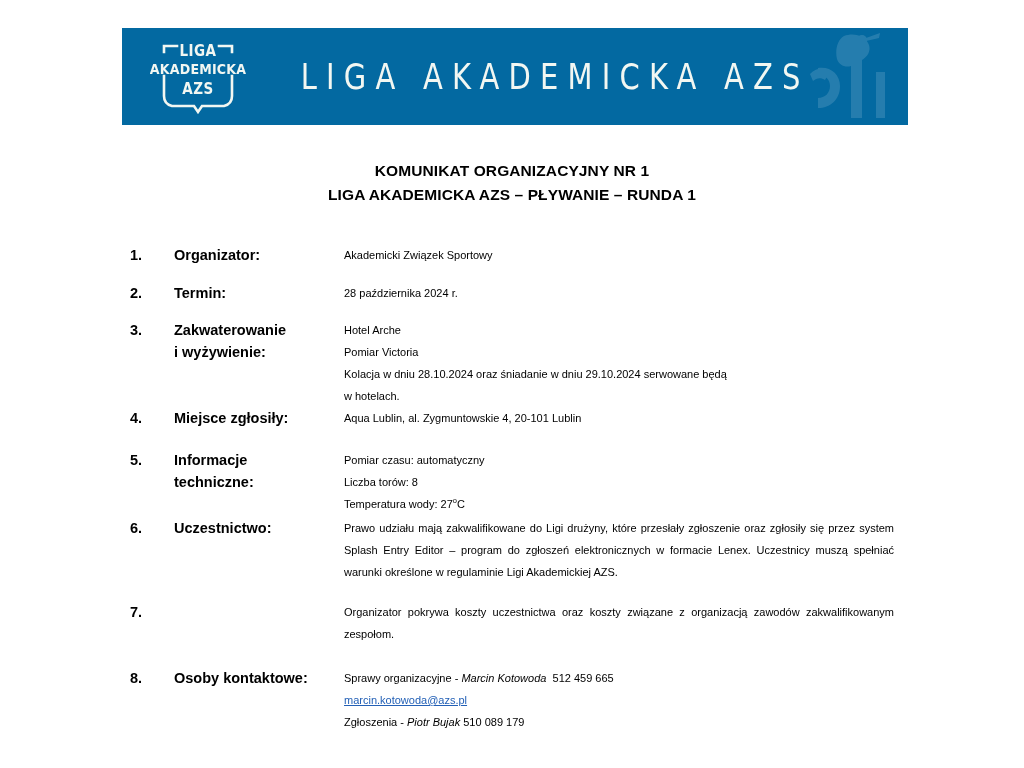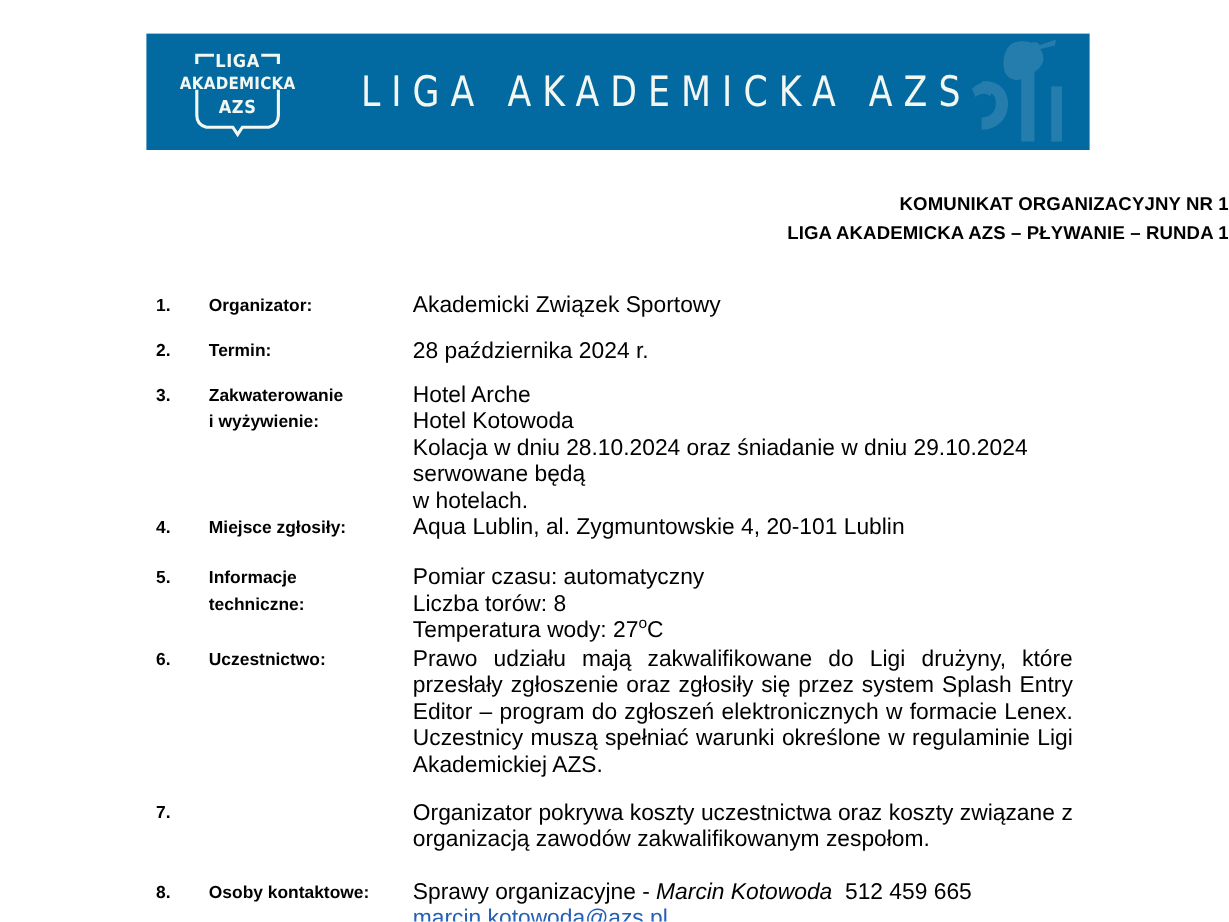--- a/index.html
+++ b/index.html
@@ -62,21 +62,21 @@
     transform: scaleX(0.92);
     transform-origin: center center;
   }
 
   
   .doc-title {
     position: absolute;
     left: 0;
     top: 159px;
     width: 1024px;
-    text-align: right;
+    text-align: center;
     font-size: 15.5px;
     font-weight: bold;
     line-height: 24px;
     letter-spacing: 0.1px;
   }
   .doc-title .t-line { display: block; }
 
   
   .doc-body {
     position: absolute;
@@ -105,21 +105,21 @@
     top: 0;
     width: 166px;
     font-size: 14.5px;
     font-weight: bold;
     line-height: 22px;
   }
   .item .label .l-line { display: block; }
   .item .content {
     margin-left: 344px;
     width: 550px;
-    font-size: 19px;
+    font-size: 11px;
     line-height: 22px;
   }
   .item .content .c-line { display: block; }
   .item.justified .content {
     text-align: justify;
     text-justify: inter-word;
   }
   .sup-deg {
     vertical-align: super;
     font-size: 0.68em;
@@ -206,21 +206,21 @@
   </div>
 
   <div class="item i3">
     <span class="num">3.</span>
     <span class="label">
       <span class="l-line">Zakwaterowanie</span>
       <span class="l-line">i wyżywienie:</span>
     </span>
     <div class="content" style="width:566px">
       <span class="c-line">Hotel Arche</span>
-      <span class="c-line">Hotel Kotowoda</span>
+      <span class="c-line">Pomiar Victoria</span>
       <span class="c-line">Kolacja w dniu 28.10.2024 oraz śniadanie w dniu 29.10.2024 serwowane będą</span>
       <span class="c-line">w hotelach.</span>
     </div>
   </div>
 
   <div class="item i4">
     <span class="num">4.</span>
     <span class="label">
       <span class="l-line">Miejsce zgłosiły:</span>
     </span>

